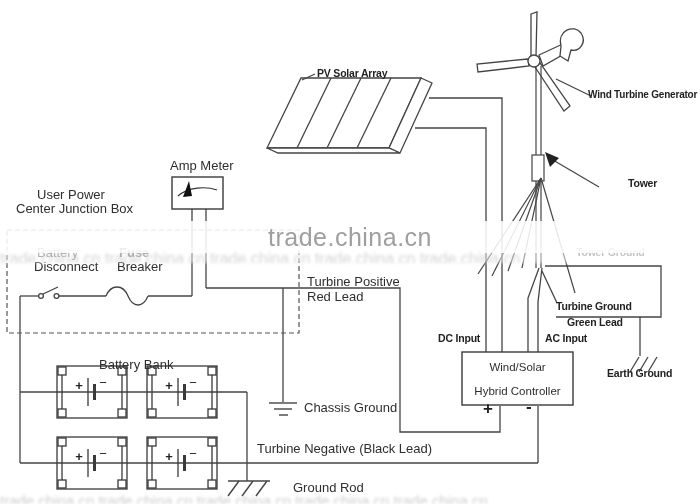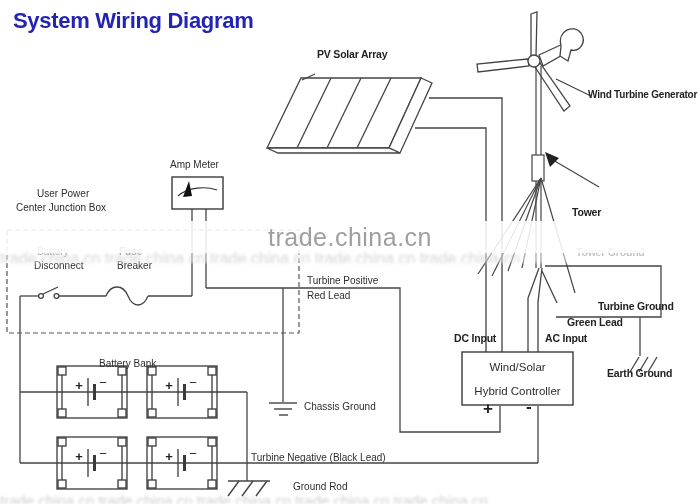--- a/index.html
+++ b/index.html
@@ -1,20 +1,20 @@
 <!DOCTYPE html>
 <html><head>
 <meta charset="utf-8">
 <style>
   html,body{margin:0;padding:0;background:#fff;}
   #stage{position:relative;width:700px;height:504px;background:#ffffff;overflow:hidden;
          font-family:"Liberation Sans",sans-serif;}
   svg{position:absolute;left:0;top:0;}
   .lbl{position:absolute;white-space:nowrap;color:#2e2e2e;line-height:1.1;}
-  .r{font-size:10px;}
+  .r{font-size:13px;}
   .b{font-size:10.5px;font-weight:700;color:#222;letter-spacing:-0.2px;}
   .title{position:absolute;left:13px;top:8px;font-size:22px;font-weight:700;
          color:#2424b4;letter-spacing:-0.3px;}
   .ctrl-text{position:absolute;left:462px;top:352px;width:111px;height:53px;display:flex;
          flex-direction:column;justify-content:center;align-items:center;gap:12px;
          font-size:11.5px;color:#2e2e2e;}
   .sign{position:absolute;font-size:17px;color:#222;font-weight:600;}
   .washed{opacity:0.55;}
   .dim{opacity:0.75;}
   
@@ -181,44 +181,43 @@
         <rect x="148" y="480" width="8" height="8" fill="#fff"></rect>
           <rect x="208" y="480" width="8" height="8" fill="#fff"></rect>
         <line x1="178" y1="449" x2="178" y2="477" stroke-width="1.3"></line>
         <line x1="184.5" y1="455" x2="184.5" y2="471" stroke-width="3"></line>
         <text x="169" y="461" text-anchor="middle" font-size="13" font-weight="bold" fill="#222" stroke="none">+</text>
         <text x="193" y="458" text-anchor="middle" font-size="13" fill="#222" stroke="none">−</text>
       </g>
     </g>
   </svg>
 
-  <div class="title">System Wiring Diagram</div>
-
-  <div class="lbl b" style="left:317px;top:49px;">PV Solar Array</div>
+
+  <div class="lbl b" style="left:317px;top:68px;">PV Solar Array</div>
   <div class="lbl b" style="left:588px;top:89px;font-size:10px;">Wind Turbine Generator</div>
-  <div class="lbl b" style="left:572px;top:178px;margin-top:29px;">Tower</div>
+  <div class="lbl b" style="left:628px;top:178px;">Tower</div>
   <div class="lbl b washed" style="left:576px;top:247px;">Tower Ground</div>
-  <div class="lbl b" style="left:556px;top:301px;margin-left:42px;">Turbine Ground</div>
+  <div class="lbl b" style="left:556px;top:301px;">Turbine Ground</div>
   <div class="lbl b" style="left:567px;top:317px;">Green Lead</div>
   <div class="lbl b" style="left:599px;top:368px;padding-left:8px;">Earth Ground</div>
-  <div class="lbl b" style="left:454px;top:333px;">DC Input</div>
+  <div class="lbl b" style="left:438px;top:333px;">DC Input</div>
   <div class="lbl b" style="left:545px;top:333px;">AC Input</div>
 
   <div class="lbl r" style="left:170px;top:159px;">Amp Meter</div>
   <div class="lbl r" style="left:37px;top:188px;">User Power</div>
   <div class="lbl r" style="left:16px;top:202px;">Center Junction Box</div>
   <div class="lbl r dim" style="left:37px;top:246px;">Battery</div>
   <div class="lbl r" style="left:34px;top:260px;">Disconnect</div>
   <div class="lbl r dim" style="left:119px;top:246px;font-weight:bold;">Fuse</div>
   <div class="lbl r" style="left:117px;top:260px;">Breaker</div>
   <div class="lbl r" style="left:307px;top:275px;">Turbine Positive</div>
   <div class="lbl r" style="left:307px;top:290px;">Red Lead</div>
   <div class="lbl r" style="left:99px;top:344px;margin-top:14px;">Battery Bank</div>
   <div class="lbl r" style="left:304px;top:401px;">Chassis Ground</div>
-  <div class="lbl r" style="left:251px;top:442px;margin-top:10px;">Turbine Negative  (Black Lead)</div>
+  <div class="lbl r" style="left:257px;top:442px;">Turbine Negative  (Black Lead)</div>
   <div class="lbl r" style="left:293px;top:481px;">Ground Rod</div>
 
   <div class="ctrl-text">
     <span>Wind/Solar</span>
     <span>Hybrid Controller</span>
   </div>
   <div class="sign" style="left:483px;top:399px;">+</div>
   <div class="sign" style="left:526px;top:397px;">-</div>
 
   <div class="wm-band">

